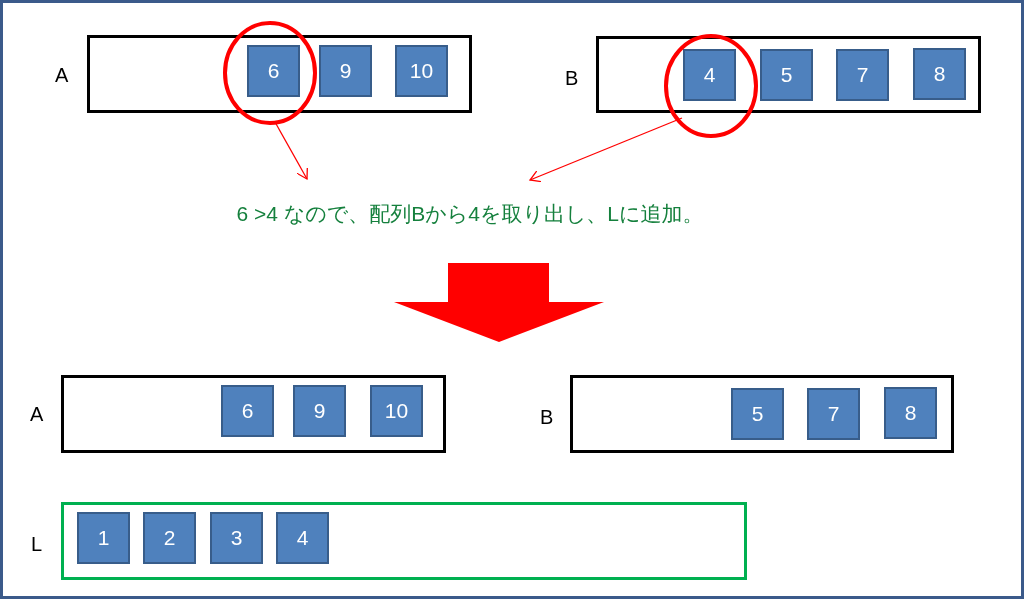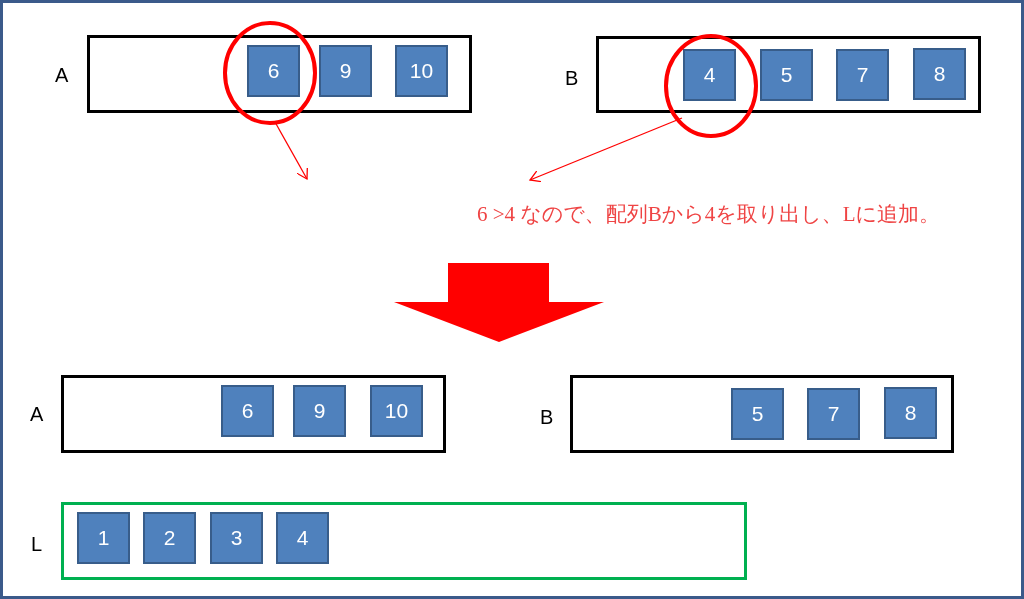--- a/index.html
+++ b/index.html
@@ -4,22 +4,22 @@
 <style>
   html, body { margin:0; padding:0; }
   body { width:1024px; height:599px; position:relative; background:#ffffff; overflow:hidden;
          font-family:"Liberation Sans", "DejaVu Sans", sans-serif; }
   .frame { position:absolute; left:0; top:0; width:1018px; height:593px; border:3px solid #3b5a8a; background:#fff; }
   .label { position:absolute; font-size:20px; color:#000; line-height:1; }
   .box { position:absolute; border:3px solid #000; box-sizing:border-box; background:#fff; }
   .box.green { border-color:#00b050; }
   .cell { position:absolute; width:53px; height:52px; background:#4f81bd; border:2px solid #385d8a;
           box-sizing:border-box; color:#fff; font-size:21px; display:flex; align-items:center; justify-content:center; }
-  .note { position:absolute; left:0; width:940px; top:200px; text-align:right; color:#ef4444; font-size:21px;
-          font-family:Liberation Serif, serif; }
+  .note { position:absolute; left:0; width:940px; top:200px; text-align:center; color:#15803d; font-size:21px;
+          font-family:Liberation Sans, sans-serif; }
   svg.overlay { position:absolute; left:0; top:0; pointer-events:none; }
 </style>
 </head>
 <body>
 
 <div class="frame"></div>
 
 <div class="label" style="left:55px; top:65px;">A</div>
 <div class="box" style="left:87px; top:35px; width:385px; height:78px;"></div>
 <div class="cell" style="left:247px; top:45px;">6</div>

